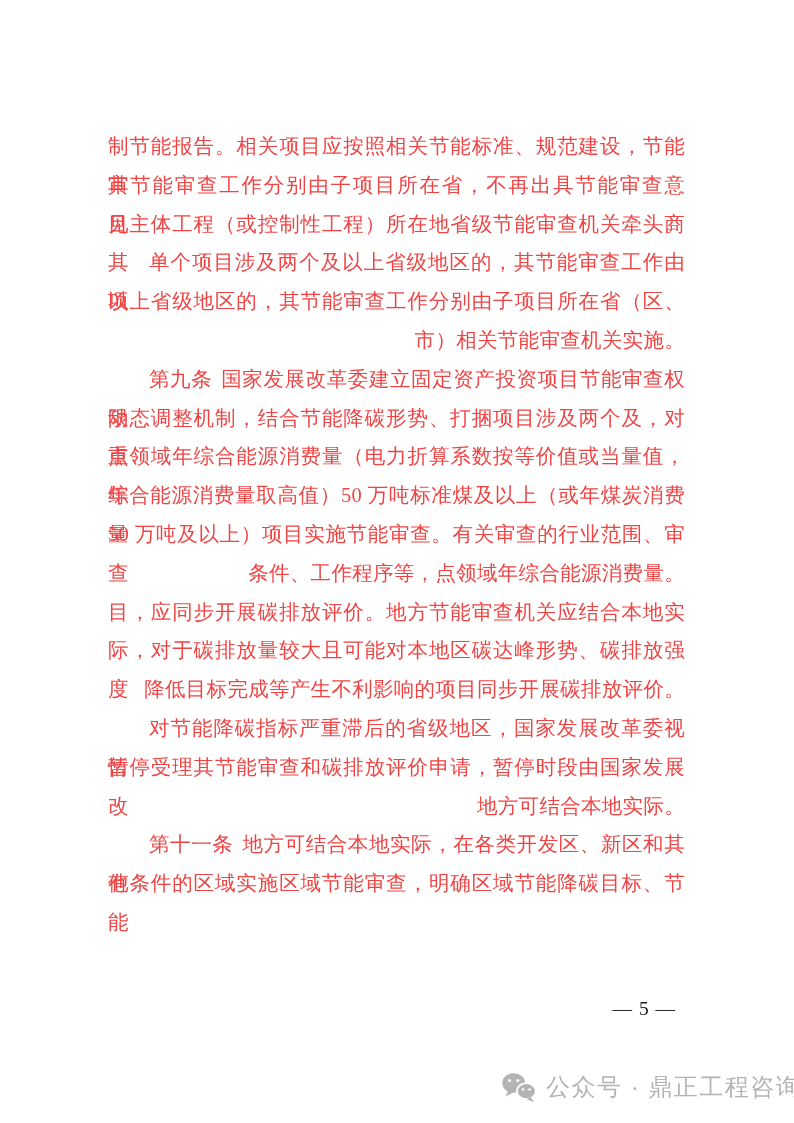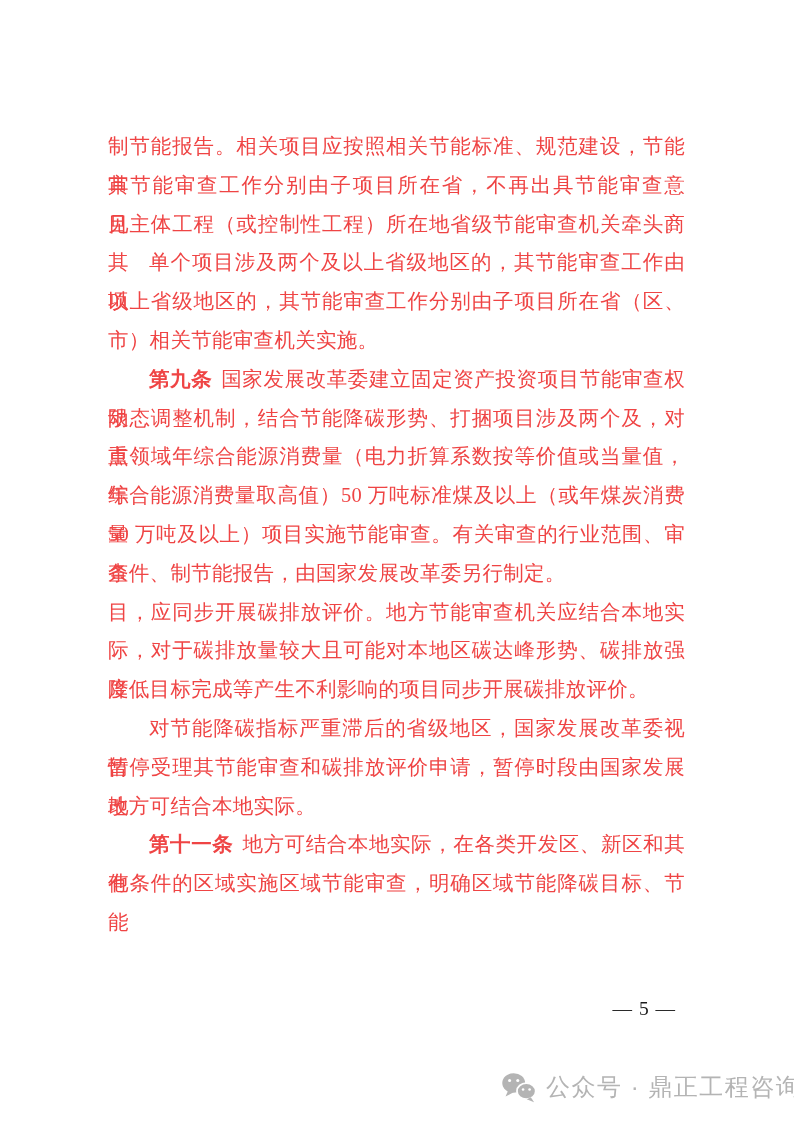--- a/index.html
+++ b/index.html
@@ -20,33 +20,33 @@
     left: 108px;
     top: 127px;
     width: 577px;
     color: #ef4444;
   }
   .line {
     font-size: 20.5px;
     line-height: 38.8px;
     height: 38.8px;
     letter-spacing: 0.3px;
-    text-align: left;
+    text-align: right;
     white-space: normal;
   }
   .line.fill {
     text-align: justify;
     text-align-last: justify;
   }
   .line.indent {
     text-indent: 41px;
   }
   .term {
     font-family: "Liberation Sans", "DejaVu Sans", sans-serif;
-    font-weight: 700;
+    font-weight: 400;
     margin-right: 9px;
   }
   .page-number {
     position: absolute;
     top: 998px;
     right: 118px;
     font-size: 19.5px;
     letter-spacing: 1px;
     color: #1c1c1c;
     font-family: "Liberation Serif", "DejaVu Serif", serif;
@@ -81,21 +81,21 @@
       <div class="line fill">其节能审查工作分别由子项目所在省，不再出具节能审查意见。</div>
       <div class="line fill">目主体工程（或控制性工程）所在地省级节能审查机关牵头商其</div>
       <div class="line indent fill">单个项目涉及两个及以上省级地区的，其节能审查工作由项</div>
       <div class="line fill">以上省级地区的，其节能审查工作分别由子项目所在省（区、</div>
       <div class="line">市）相关节能审查机关实施。</div>
       <div class="line indent fill"><span class="term">第九条</span>国家发展改革委建立固定资产投资项目节能审查权限</div>
       <div class="line fill">动态调整机制，结合节能降碳形势、打捆项目涉及两个及，对重</div>
       <div class="line fill">点领域年综合能源消费量（电力折算系数按等价值或当量值，年</div>
       <div class="line fill">综合能源消费量取高值）50 万吨标准煤及以上（或年煤炭消费量</div>
       <div class="line fill">50 万吨及以上）项目实施节能审查。有关审查的行业范围、审查</div>
-      <div class="line">条件、制节能报告，由国家发展改革委另行制定。</div>
+      <div class="line">条件、工作程序等，点领域年综合能源消费量。</div>
       <div class="line fill">目，应同步开展碳排放评价。地方节能审查机关应结合本地实</div>
       <div class="line fill">际，对于碳排放量较大且可能对本地区碳达峰形势、碳排放强度</div>
       <div class="line">降低目标完成等产生不利影响的项目同步开展碳排放评价。</div>
       <div class="line indent fill">对节能降碳指标严重滞后的省级地区，国家发展改革委视情</div>
       <div class="line fill">暂停受理其节能审查和碳排放评价申请，暂停时段由国家发展改</div>
       <div class="line">地方可结合本地实际。</div>
       <div class="line indent fill"><span class="term">第十一条</span>地方可结合本地实际，在各类开发区、新区和其他</div>
       <div class="line fill">有条件的区域实施区域节能审查，明确区域节能降碳目标、节能</div>
     </div>
 

